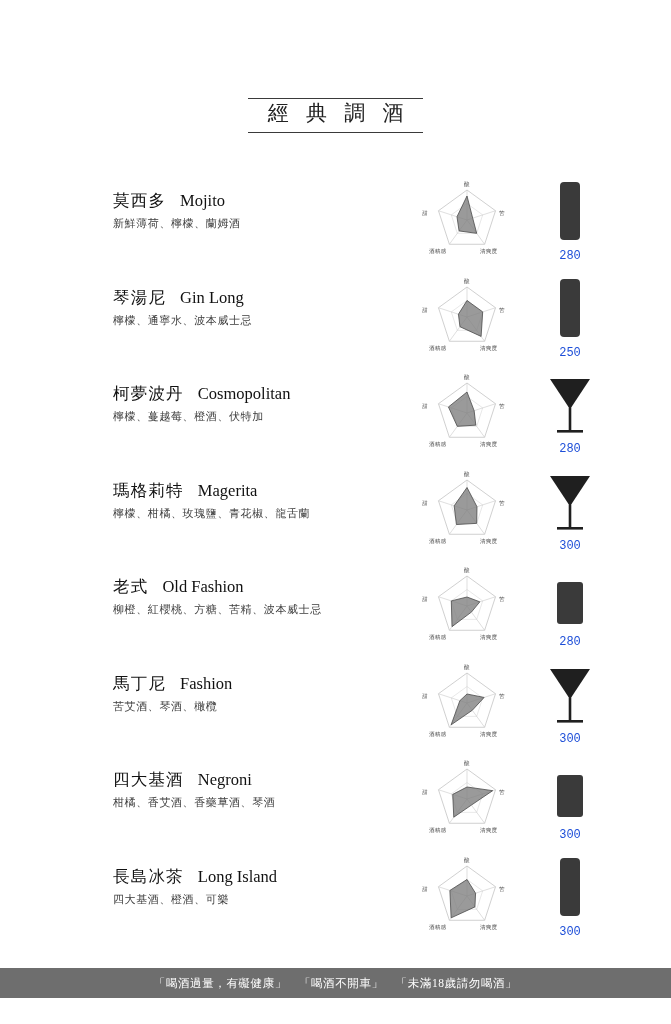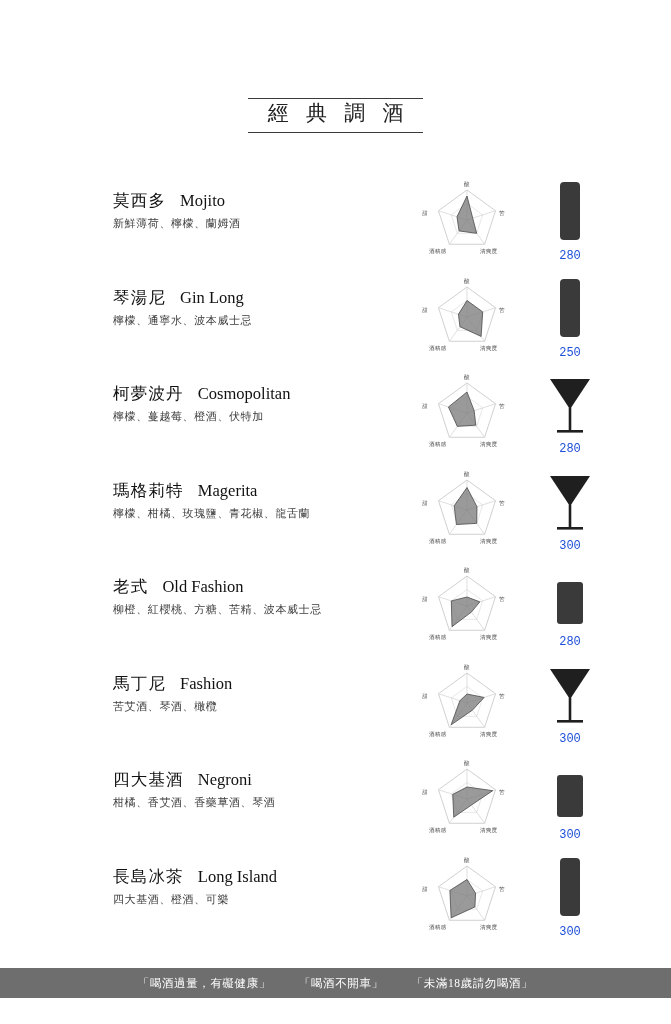--- a/index.html
+++ b/index.html
@@ -125,21 +125,21 @@
     position: absolute;
     left: 0;
     bottom: 26px;
     width: 671px;
     height: 30px;
     background: #6e6e6e;
     color: #ffffff;
     display: flex;
     align-items: center;
     justify-content: center;
-    gap: 28px;
+    gap: 12px;
     font-size: 11.5px;
     letter-spacing: 0.6px;
   }
   .footer-note { white-space: nowrap; }
 </style>
 </head>
 <body>
 
 <div class="page">
 

